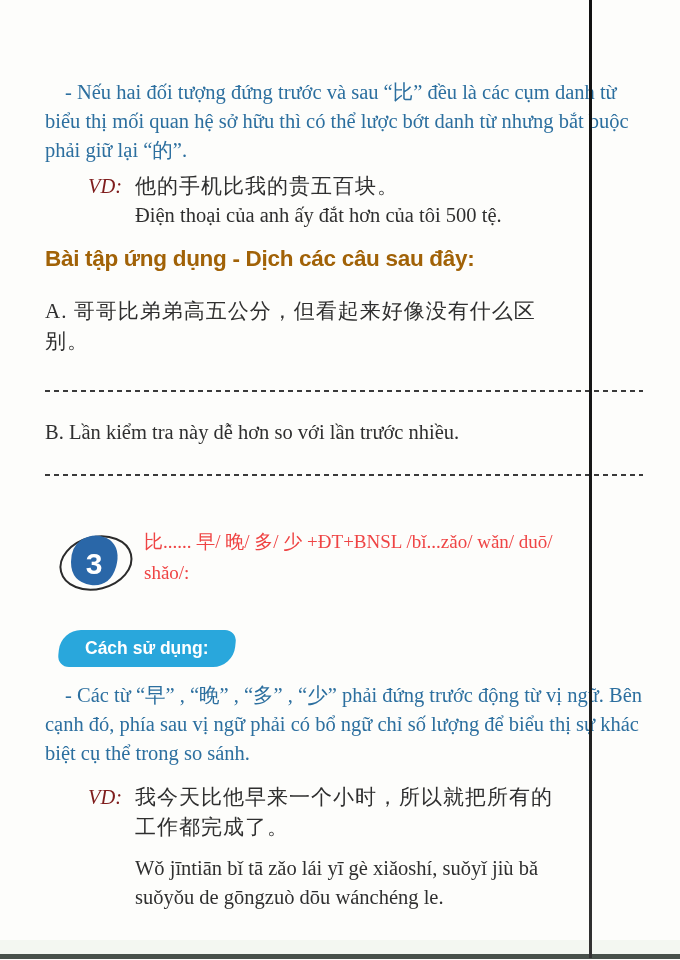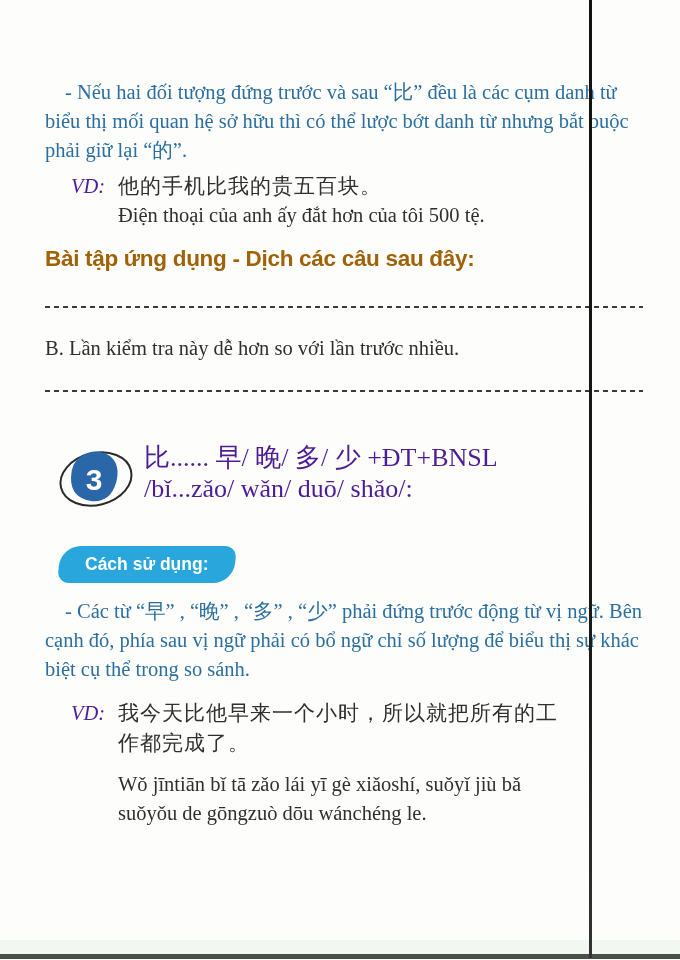--- a/index.html
+++ b/index.html
@@ -35,24 +35,24 @@
   p{margin:0;}
   .para{
     font-size:20.5px;line-height:29px;
     width:598px;
   }
   .indent{text-indent:20px;}
 
   .vd{display:flex;margin-top:6px;}
   .vd-label{
     font-style:italic;
-    color:#4c1d95;
+    color:#7f1d1d;
     font-size:20.5px;line-height:30px;
     width:47px;
-    margin-left:26px;
+    margin-left:43px;
     flex:0 0 auto;
   }
   .vd-content{width:505px;}
   .cjk{
     font-size:21px;line-height:30px;
     color:#2f2f2f;
     letter-spacing:1px;
   }
   .pinyin{
     font-size:20.5px;line-height:29px;
@@ -86,22 +86,22 @@
   .rule{
     position:relative;
     margin-top:50px;
     padding-left:90px;
     min-height:80px;
   }
   .rule-badge{
     position:absolute;left:12px;top:3px;
   }
   .rule-line{
-    font-size:26px;line-height:31px;
-    color:#4c1d95;
+    font-size:19px;line-height:31px;
+    color:#ef4444;
   }
   .rule-line-1{margin-left:9px;margin-top:14px;}
   .rule-line-2{margin-left:-25px;}
 
   .banner{
     margin-top:24px;
     margin-left:14px;
     width:176px;height:37px;
     background:#29a7dc;
     border-radius:20px 12px 20px 12px;
@@ -131,20 +131,21 @@
   <div class="vd">
     <span class="vd-label">VD:</span>
     <div class="vd-content">
       <div class="cjk">他的手机比我的贵五百块。</div>
       <div class="viet">Điện thoại của anh ấy đắt hơn của tôi 500 tệ.</div>
     </div>
   </div>
 
   <h2 class="heading">Bài tập ứng dụng - Dịch các câu sau đây:</h2>
 
+  <p class="cjk ex-a-cjk">A. 哥哥比弟弟高五公分，但看起来好像没有什么区别。</p>
 
 
   <div class="dashed dash-1"></div>
 
   <p class="viet ex-b">B. Lần kiểm tra này dễ hơn so với lần trước nhiều.</p>
 
   <div class="dashed dash-2"></div>
 
   <div class="rule">
     <svg class="rule-badge" width="78" height="70" viewBox="0 0 78 70">

